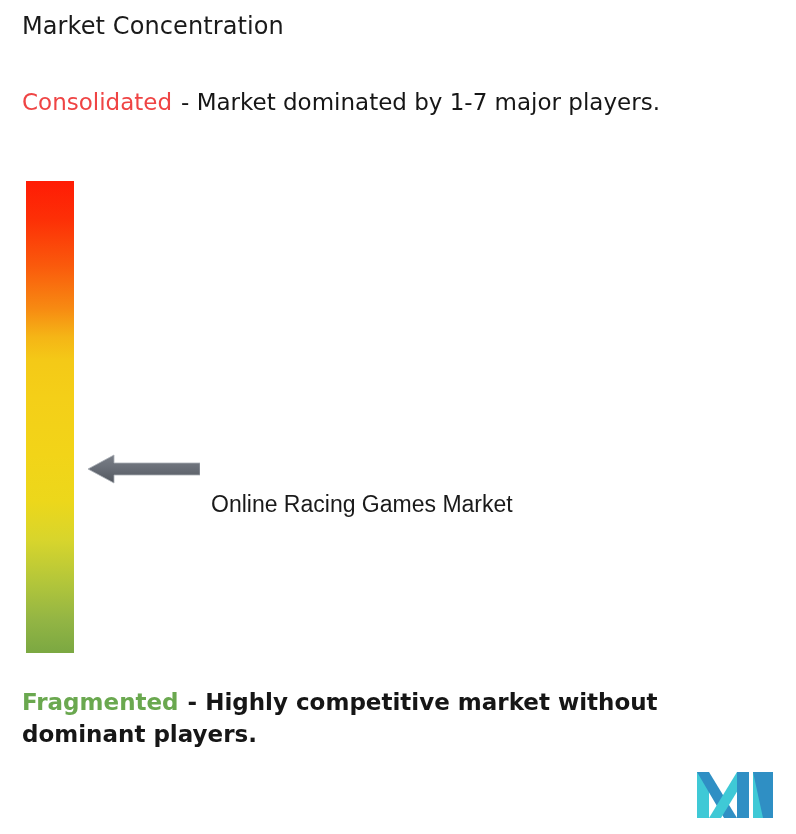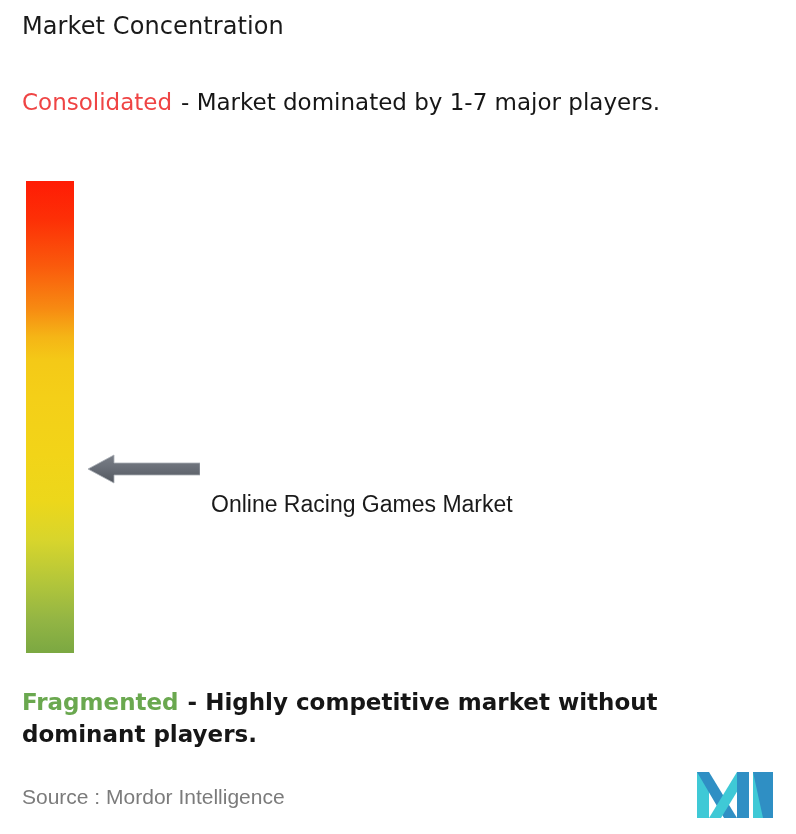--- a/index.html
+++ b/index.html
@@ -169,24 +169,20 @@
       <polygon points="0,17 26,3 26,11 112,11 112,23 26,23 26,31" fill="url(#arrowGrad)" stroke="#a9aeb5" stroke-width="0.8"></polygon>
     </svg>
   </div>
 
   <div class="callout-label">Online Racing Games Market</div>
 
   <div class="desc-bottom">
     <span class="label-fragmented">Fragmented</span><span class="desc-sep"></span><span>- Highly competitive market without dominant players.</span>
   </div>
 
-  <div class="source">
-    <span>Source :</span>
-    <span class="source-value">Mordor Intelligence</span>
-  </div>
 
   <div class="brand-logo">
     <svg width="76" height="50" viewBox="0 0 76 50" xmlns="http://www.w3.org/2000/svg">
 
       <polygon points="0,2 12,2 12,48 0,48" fill="#3fc9d6"></polygon>
       <polygon points="0,2 12,2 40,48 27,48" fill="#2f8fc4"></polygon>
       <polygon points="40,2 52,2 24,48 12,48" fill="#3fc9d6"></polygon>
       <polygon points="40,2 52,2 52,48 40,48" fill="#2f8fc4"></polygon>
 
       <polygon points="56,2 66,2 66,48 56,48" fill="#3fc9d6"></polygon>

